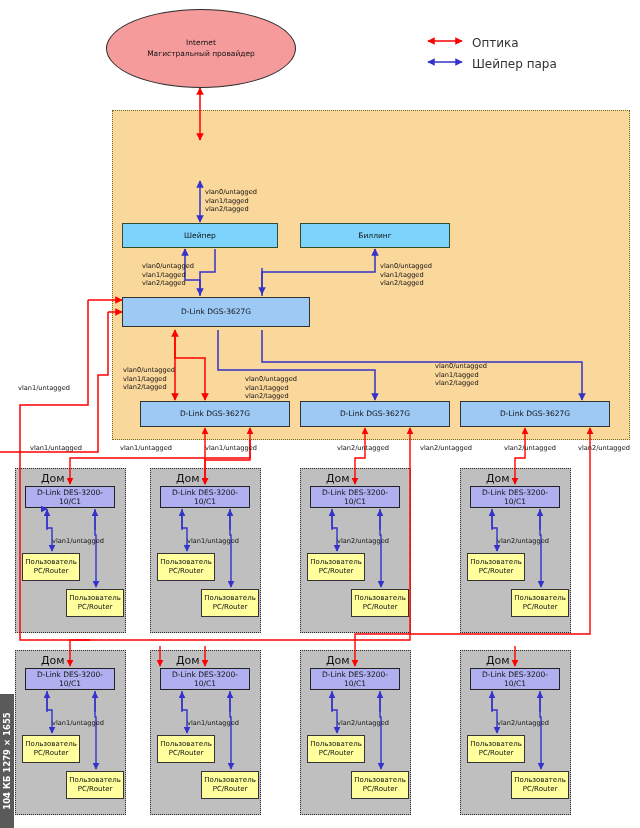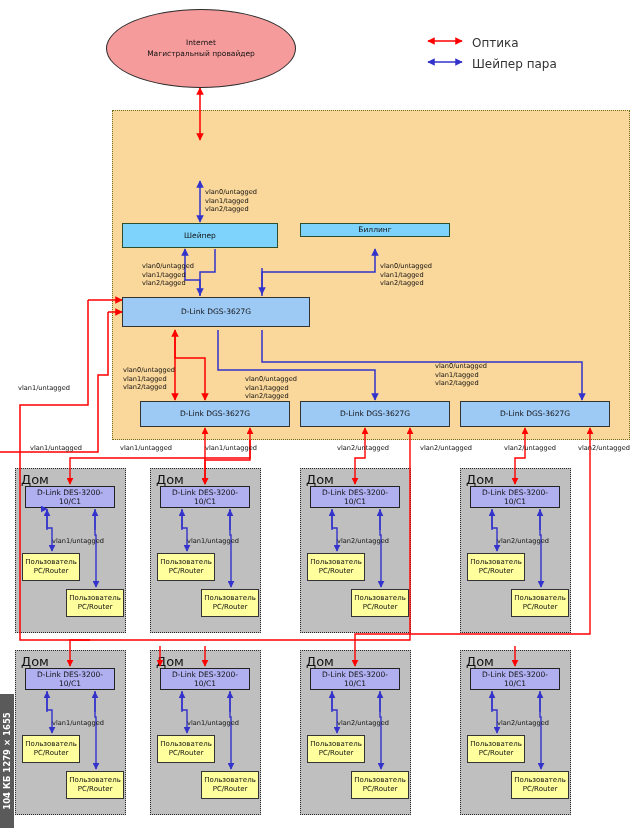--- a/index.html
+++ b/index.html
@@ -56,23 +56,24 @@
   }
 
   .house {
     position:absolute;
     background:#bfbfbf;
     border:1.6px dotted #2b2b2b;
     z-index:2;
   }
   .house-label {
     position:absolute;
-    font-size:13px;
+    font-size:11px;
     color:#111;
     z-index:5;
+    padding-left:20px;
   }
 
   .vlabel {
     position:absolute;
     font-size:6.6px;
     color:#111;
     line-height:1.32;
     white-space:pre;
     z-index:6;
   }
@@ -175,21 +176,21 @@
     </g>
   </svg>
 
   <div class="ellipse" style="left:106px; top:9px; width:190px; height:79px;text-align:center;">
     <div>Internet</div>
     <div>Магистральный провайдер</div>
   </div>
 
 
   <div class="node service" style="left:122px; top:223px; width:156px; height:25px;">Шейпер</div>
-  <div class="node service" style="left:300px; top:223px; width:150px; height:14px;">Биллинг</div>
+  <div class="node service" style="left:300px; top:223px; width:150px; height:25px;">Биллинг</div>
 
   <div class="node coresw" style="left:122px; top:297px; width:188px; height:30px;">D-Link DGS-3627G</div>
 
   <div class="node aggsw" style="left:140px; top:401px; width:150px; height:26px;">D-Link DGS-3627G</div>
   <div class="node aggsw" style="left:300px; top:401px; width:150px; height:26px;">D-Link DGS-3627G</div>
   <div class="node aggsw" style="left:460px; top:401px; width:150px; height:26px;">D-Link DGS-3627G</div>
 
   <div class="node dessw" style="left:25px;  top:486px; width:90px; height:22px;">D-Link DES-3200-10/C1</div>
   <div class="node dessw" style="left:160px; top:486px; width:90px; height:22px;">D-Link DES-3200-10/C1</div>
   <div class="node dessw" style="left:310px; top:486px; width:90px; height:22px;">D-Link DES-3200-10/C1</div>

